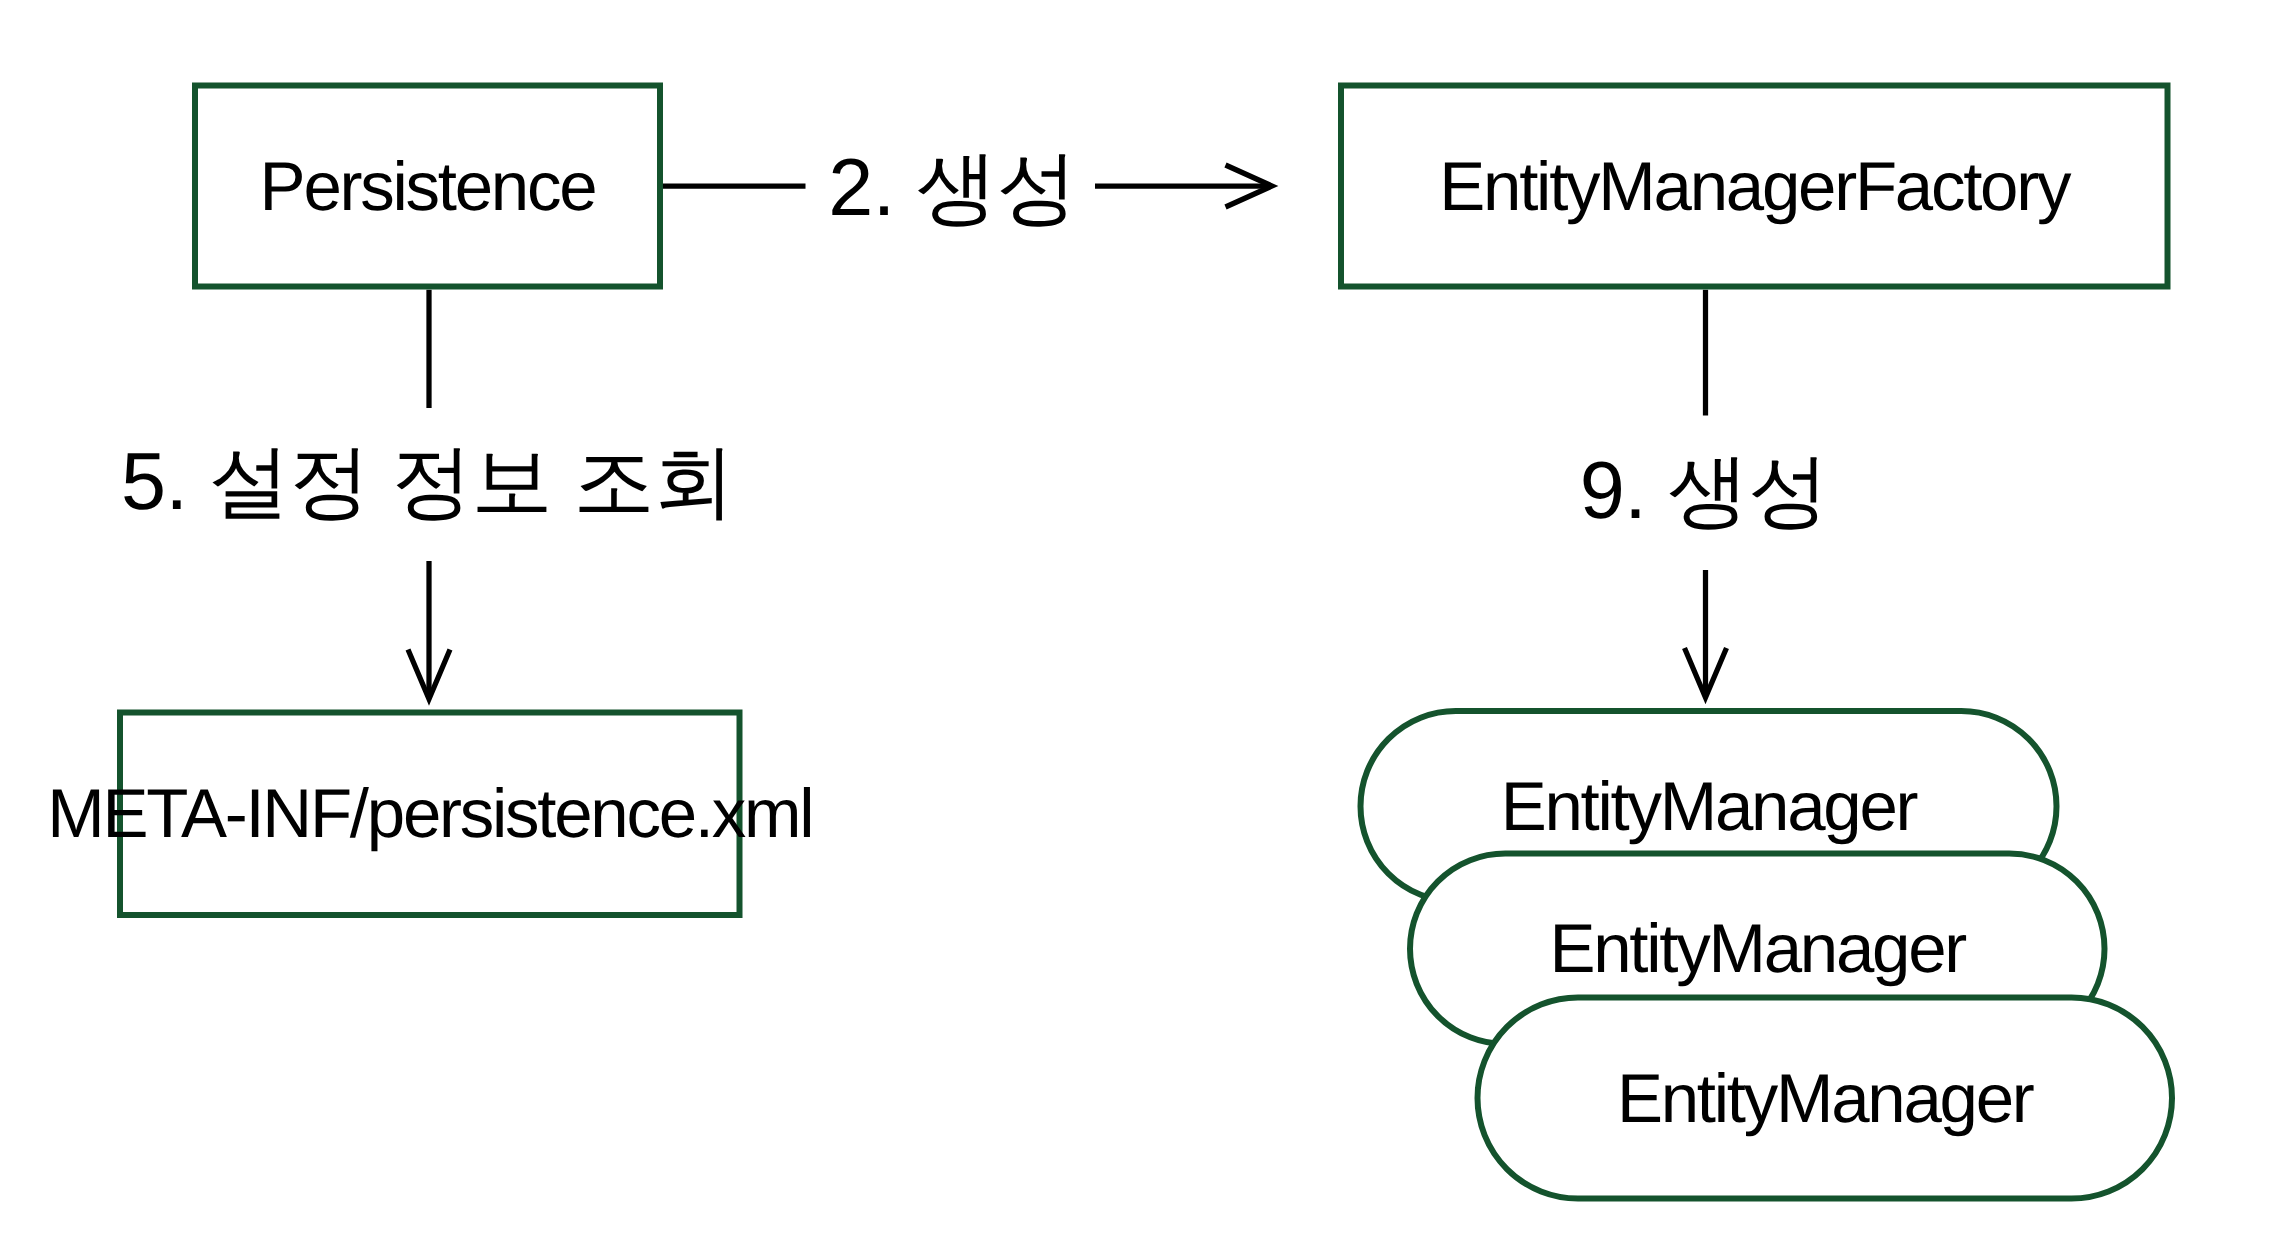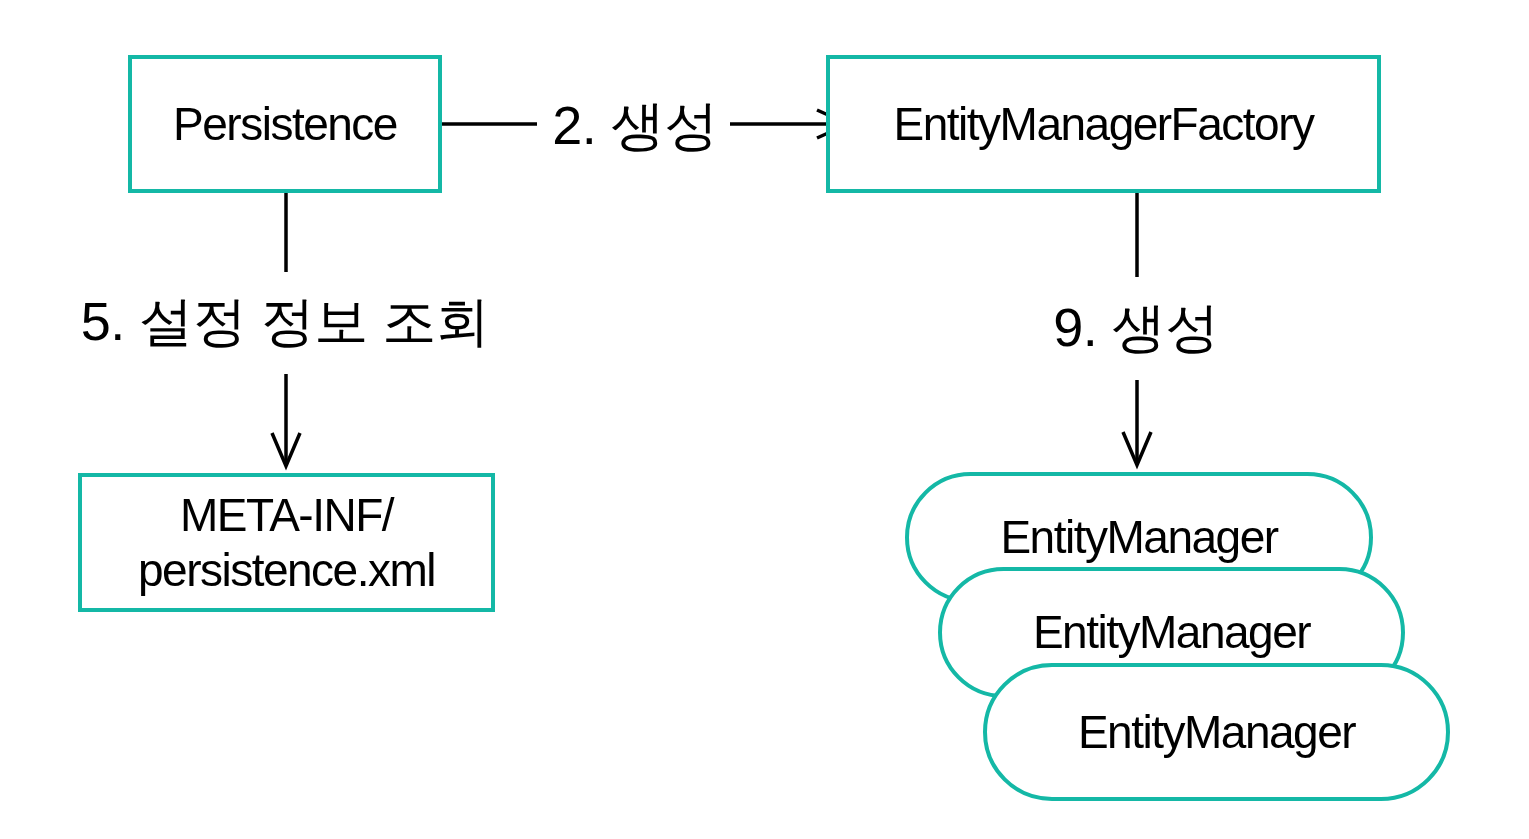--- a/index.html
+++ b/index.html
@@ -27,21 +27,21 @@
   svg.edges line, svg.edges polyline {
     stroke: #000000;
     stroke-width: 3.5;
     fill: none;
     stroke-linejoin: miter;
   }
   .node {
     position: absolute;
     box-sizing: border-box;
     background: #ffffff;
-    border: 4px solid #14b8a6;
+    border: 4px solid #14532d;
     display: flex;
     align-items: center;
     justify-content: center;
     text-align: center;
     z-index: 2;
   }
   .node .lbl {
     font-size: 46px;
     font-weight: 400;
     letter-spacing: -1.5px;
@@ -87,25 +87,25 @@
       <line x1="1137" y1="193" x2="1137" y2="277"></line>
       <line x1="1137" y1="380" x2="1137" y2="464"></line>
       <polyline points="1123,432 1137,465 1151,432"></polyline>
     </g>
   </svg>
 
   <div class="node" style="left:128px; top:55px; width:314px; height:138px;">
     <span class="lbl">Persistence</span>
   </div>
 
-  <div class="node" style="left:826px; top:55px; width:555px; height:138px;">
+  <div class="node" style="left:892px; top:55px; width:555px; height:138px;">
     <span class="lbl">EntityManagerFactory</span>
   </div>
 
-  <div class="node" style="left:78px; top:473px; width:417px; height:139px; flex-direction:column;">
+  <div class="node" style="left:78px; top:473px; width:417px; height:139px; ">
     <span class="lbl">META-INF/</span>
     <span class="lbl">persistence.xml</span>
   </div>
 
   <div class="node pill" style="left:905px; top:472px; width:468px; height:131px;">
     <span class="lbl">EntityManager</span>
   </div>
   <div class="node pill" style="left:938px; top:567px; width:467px; height:131px;">
     <span class="lbl">EntityManager</span>
   </div>

